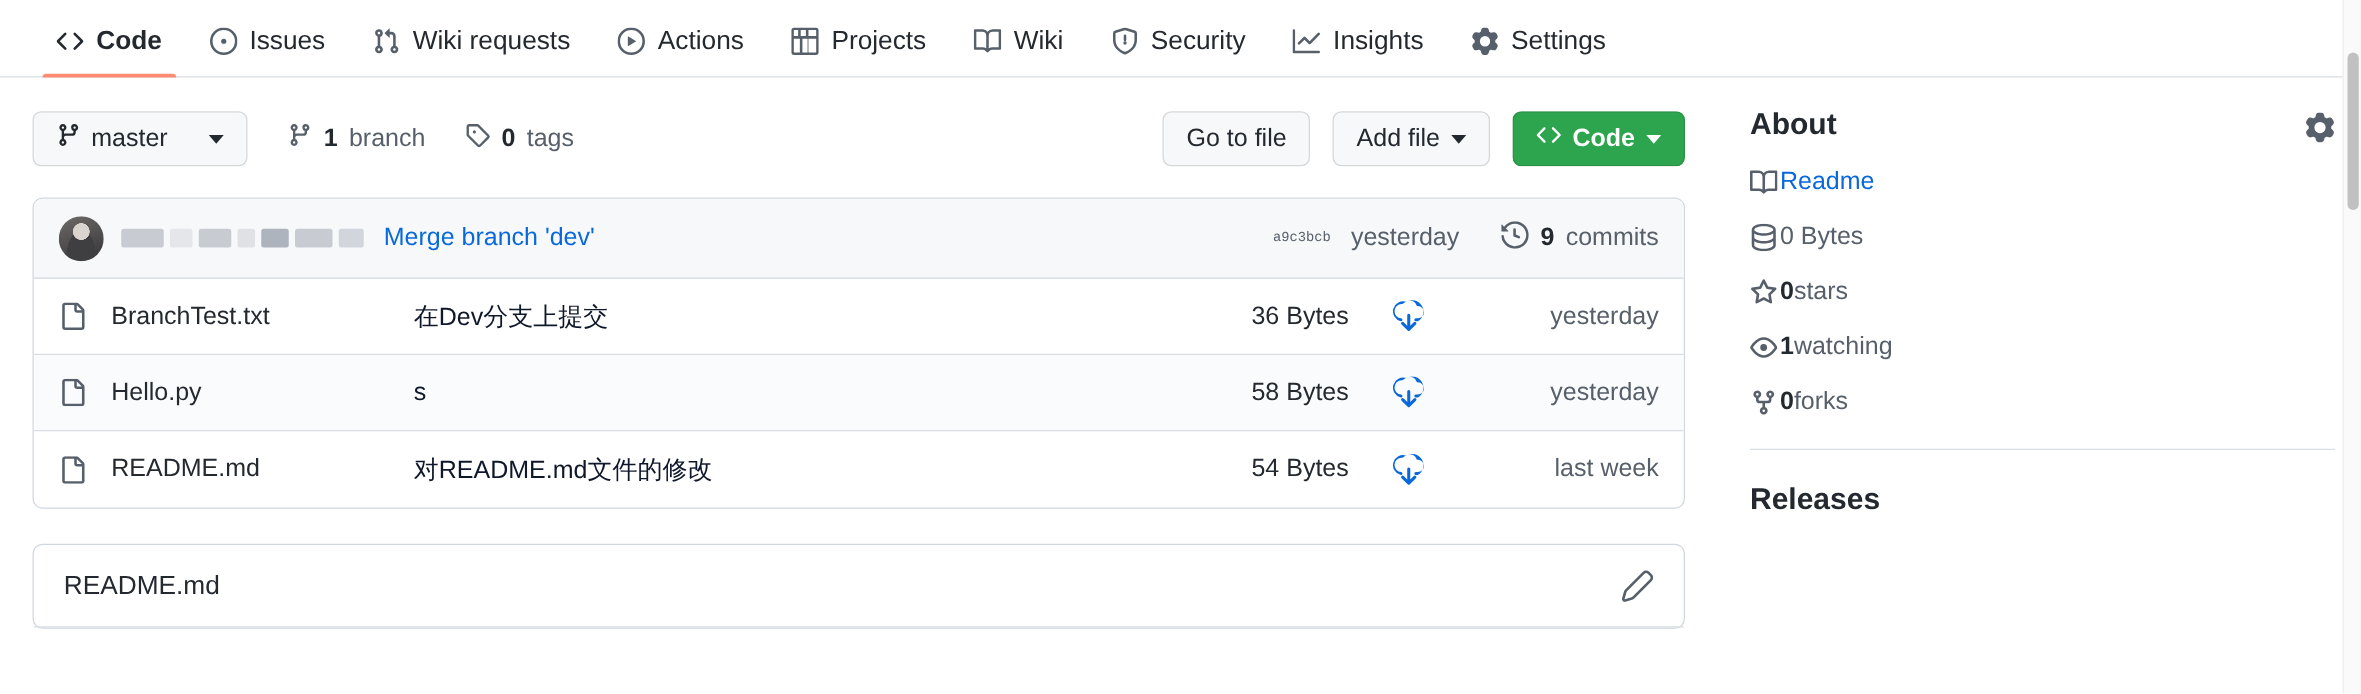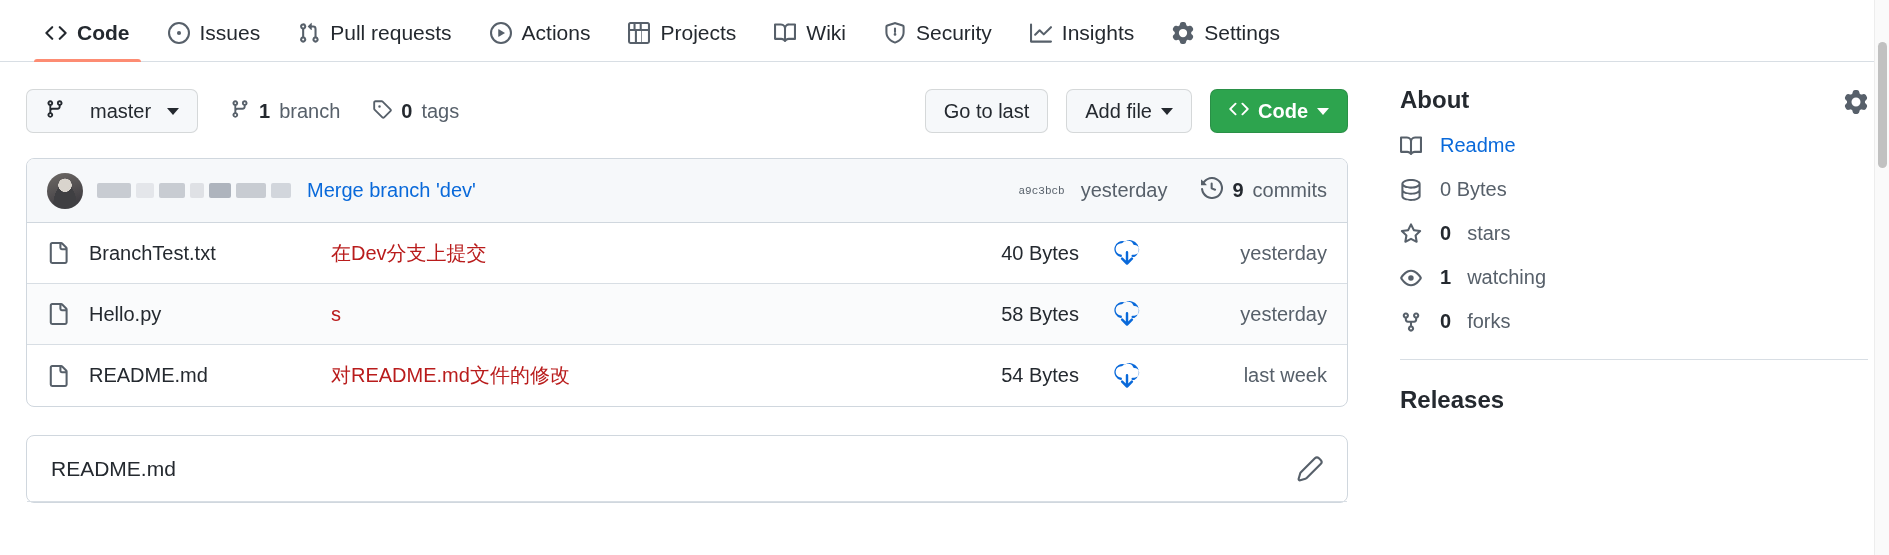--- a/index.html
+++ b/index.html
@@ -65,21 +65,21 @@
     padding: 0 18px;
     border: 1px solid rgba(27,31,36,0.15);
     border-radius: 7px;
     background: #f6f8fa;
     font-size: 20px;
     color: #24292f;
     cursor: pointer;
     white-space: nowrap;
   }
   .btn-branch { min-width: 172px; justify-content: space-between; }
-  .btn-branch .inner { display: flex; align-items: center; gap: 25px; }
+  .btn-branch .inner { display: flex; align-items: center; gap: 8px; }
   .btn-green {
     background: #2da44e;
     border-color: rgba(27,31,36,0.15);
     color: #fff;
     font-weight: bold;
   }
   .caret {
     width: 0; height: 0;
     border-left: 6px solid transparent;
     border-right: 6px solid transparent;
@@ -151,21 +151,21 @@
     align-items: center;
     height: 61px;
     padding: 0 20px;
     border-bottom: 1px solid #d8dee4;
     font-size: 20px;
   }
   .file-row:nth-child(odd) { background: #fafbfc; }
   .file-row:last-child { border-bottom: none; }
   .file-ico { color: #57606a; display: flex; align-items: center; margin-right: 20px; flex: none; }
   .file-name { width: 242px; color: #24292f; cursor: pointer; white-space: nowrap; }
-  .file-msg { flex: 1; color: #b91c1c; cursor: pointer; white-space: nowrap; overflow: hidden; }
+  .file-msg { flex: 1; color: #0f172a; cursor: pointer; white-space: nowrap; overflow: hidden; }
   .file-size { width: 150px; text-align: right; color: #24292f; white-space: nowrap; }
   .file-dl { width: 96px; display: flex; justify-content: center; color: #0969da; cursor: pointer; }
   .file-date { width: 152px; text-align: right; color: #57606a; white-space: nowrap; }
 
   
   .readmebox {
     margin-top: 28px;
     border: 1px solid #d0d7de;
     border-radius: 8px;
     background: #fff;
@@ -183,21 +183,21 @@
 
   
   .side-head {
     display: flex; align-items: flex-end; justify-content: space-between;
     margin-bottom: 20px;
   }
   .side-title { font-size: 24px; font-weight: bold; color: #24292f; }
   .gear { color: #57606a; cursor: pointer; display: flex; }
   .side-desc { font-size: 21px; color: #24292f; line-height: 1.5; margin-bottom: 28px; }
   .side-item {
-    display: flex; align-items: center; gap: 16px;
+    display: flex; align-items: center; 
     margin-bottom: 21px;
     font-size: 20px;
     color: #0969da;
     cursor: pointer;
     white-space: nowrap;
   }
   .side-item .si-ico { color: #57606a; display: flex; align-items: center; flex: none; width: 24px; }
   .side-item.muted { color: #57606a; }
   .side-item.muted b { color: #24292f; font-weight: bold; }
   .side-sep { border-top: 1px solid #d8dee4; margin: 26px 0 0 0; }
@@ -244,21 +244,21 @@
       </span>
       <span>Issues</span>
     </div>
 
     <div class="nav-item">
       <span class="nav-ico">
         <svg width="22" height="22" viewBox="0 0 16 16" fill="currentColor">
             <path d="M1.5 3.25a2.25 2.25 0 1 1 3 2.122v5.256a2.251 2.251 0 1 1-1.5 0V5.372A2.25 2.25 0 0 1 1.5 3.25Zm5.677-.177L9.573.677A.25.25 0 0 1 10 .854V2.5h1A2.5 2.5 0 0 1 13.5 5v5.628a2.251 2.251 0 1 1-1.5 0V5a1 1 0 0 0-1-1h-1v1.646a.25.25 0 0 1-.427.177L7.177 3.427a.25.25 0 0 1 0-.354ZM3.75 2.5a.75.75 0 1 0 0 1.5.75.75 0 0 0 0-1.5Zm0 9.5a.75.75 0 1 0 0 1.5.75.75 0 0 0 0-1.5Zm8.25.75a.75.75 0 1 0 1.5 0 .75.75 0 0 0-1.5 0Z"></path>
           </svg>
       </span>
-      <span>Pull requests</span>
+      <span>Wiki requests</span>
     </div>
 
     <div class="nav-item">
       <span class="nav-ico">
         <svg width="22" height="22" viewBox="0 0 16 16" fill="currentColor">
             <path d="M8 0a8 8 0 1 1 0 16A8 8 0 0 1 8 0ZM1.5 8a6.5 6.5 0 1 0 13 0 6.5 6.5 0 0 0-13 0Zm4.879-2.773 4.264 2.559a.25.25 0 0 1 0 .428l-4.264 2.559A.25.25 0 0 1 6 10.559V5.442a.25.25 0 0 1 .379-.215Z"></path>
           </svg>
       </span>
       <span>Actions</span>
     </div>
@@ -344,21 +344,21 @@
                 <path d="M1 7.775V2.75C1 1.784 1.784 1 2.75 1h5.025c.464 0 .91.184 1.238.513l6.25 6.25a1.75 1.75 0 0 1 0 2.474l-5.026 5.026a1.75 1.75 0 0 1-2.474 0l-6.25-6.25A1.752 1.752 0 0 1 1 7.775Zm1.5 0c0 .066.026.13.073.177l6.25 6.25a.25.25 0 0 0 .354 0l5.025-5.025a.25.25 0 0 0 0-.354l-6.25-6.25a.25.25 0 0 0-.177-.073H2.75a.25.25 0 0 0-.25.25ZM6 5a1 1 0 1 1 0 2 1 1 0 0 1 0-2Z"></path>
               </svg>
           </span>
           <b>0</b>
           <span>tags</span>
         </div>
 
         <div class="spacer"></div>
 
         <div class="btn">
-          <span>Go to last</span>
+          <span>Go to file</span>
         </div>
 
         <div class="btn">
           <span>Add file</span>
           <span class="caret"></span>
         </div>
 
         <div class="btn btn-green">
           <span>
             <svg width="20" height="20" viewBox="0 0 16 16" fill="currentColor">
@@ -399,21 +399,21 @@
         </div>
 
         <div class="file-row">
           <span class="file-ico">
             <svg width="22" height="22" viewBox="0 0 16 16" fill="currentColor">
                 <path d="M2 1.75C2 .784 2.784 0 3.75 0h6.586c.464 0 .909.184 1.237.513l2.914 2.914c.329.328.513.773.513 1.237v9.586A1.75 1.75 0 0 1 13.25 16h-9.5A1.75 1.75 0 0 1 2 14.25Zm1.75-.25a.25.25 0 0 0-.25.25v12.5c0 .138.112.25.25.25h9.5a.25.25 0 0 0 .25-.25V6h-2.75A1.75 1.75 0 0 1 9 4.25V1.5Zm6.75.062V4.25c0 .138.112.25.25.25h2.688l-.011-.013-2.914-2.914-.013-.011Z"></path>
               </svg>
           </span>
           <span class="file-name">BranchTest.txt</span>
           <span class="file-msg">在Dev分支上提交</span>
-          <span class="file-size">40 Bytes</span>
+          <span class="file-size">36 Bytes</span>
           <span class="file-dl">
             <svg width="26" height="26" viewBox="0 0 16 16" fill="currentColor">
                 <path d="M4.5 2a3.5 3.5 0 0 0-.29 6.988.75.75 0 0 1-.124 1.495 5 5 0 1 1 2.71-9.616A4.5 4.5 0 1 1 12.5 10.5h-1a.75.75 0 0 1 0-1.5h1a3 3 0 1 0 0-6 .75.75 0 0 1-.73-.58A3.5 3.5 0 0 0 8 .5a3.48 3.48 0 0 0-2.69 1.265A.75.75 0 0 1 4.72 2Z"></path>
                 <path d="M8 6.75a.75.75 0 0 1 .75.75v5.19l1.72-1.72a.75.75 0 1 1 1.06 1.06l-3 3a.75.75 0 0 1-1.06 0l-3-3a.75.75 0 1 1 1.06-1.06l1.72 1.72V7.5A.75.75 0 0 1 8 6.75Z"></path>
               </svg>
           </span>
           <span class="file-date">yesterday</span>
         </div>
 
         <div class="file-row">

